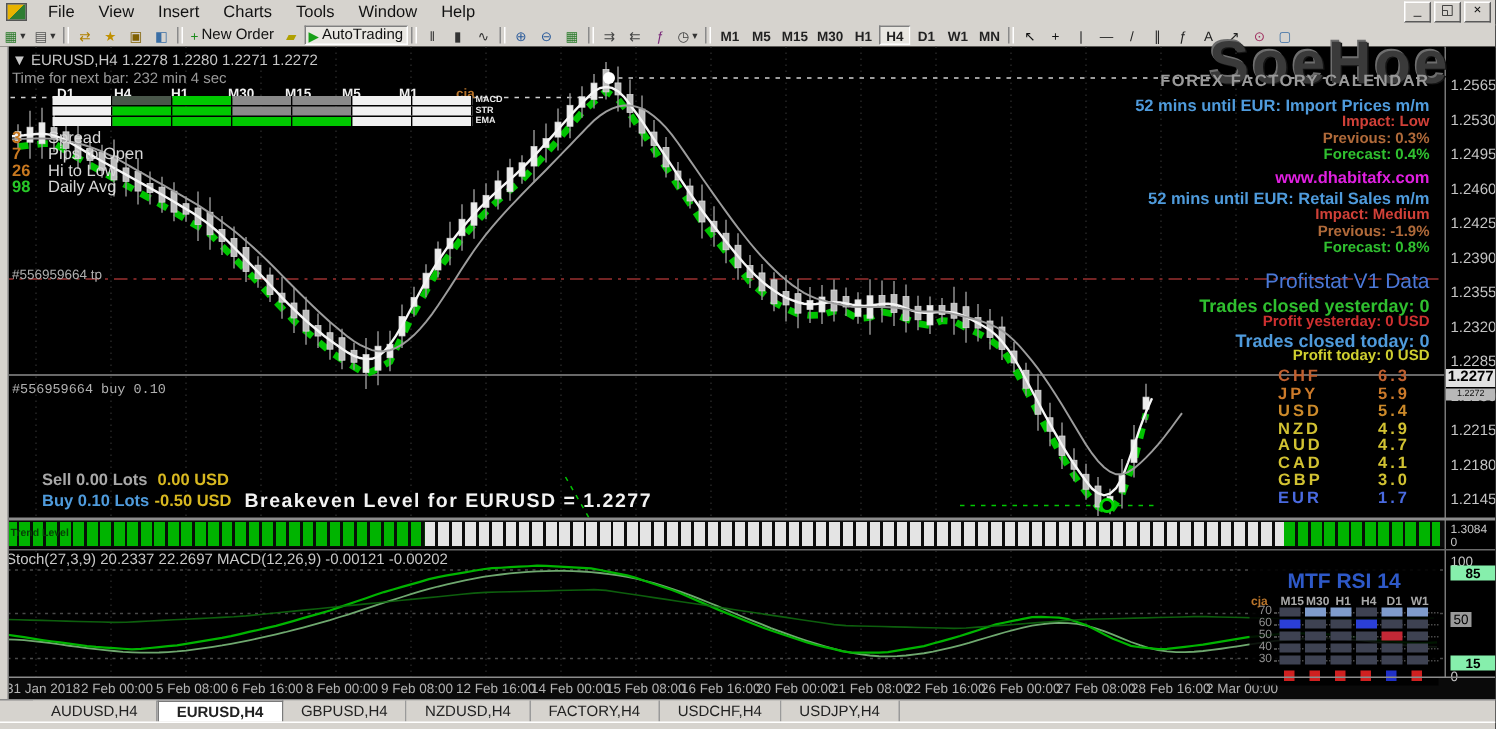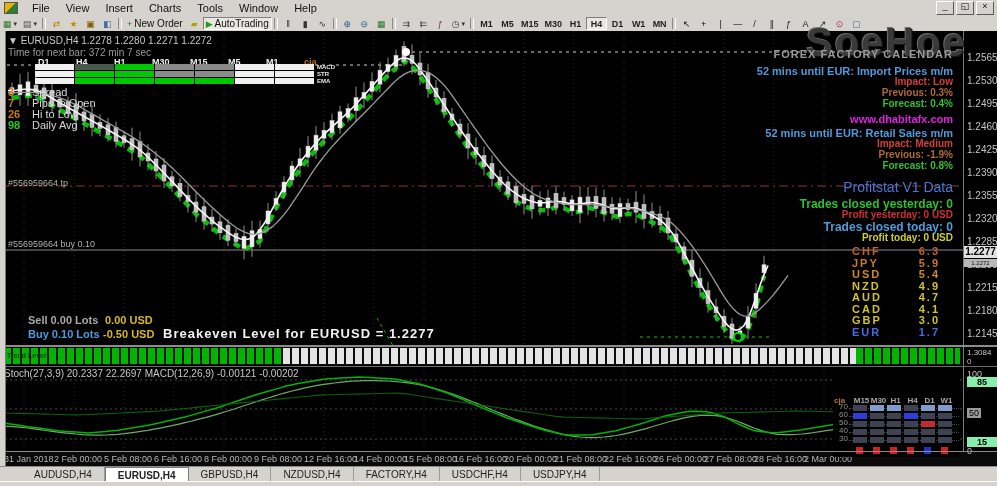--- a/index.html
+++ b/index.html
@@ -446,21 +446,21 @@
         <path d="M8.0 59.8 L12.0 59.5 L16.0 59.2 L20.0 58.8 L24.0 58.3 L28.0 58.2 L32.0 58.6 L36.0 59.4 L40.0 60.7 L44.0 62.5 L48.0 64.8 L52.0 67.2 L56.0 69.5 L60.0 71.9 L64.0 74.2 L68.0 76.5 L72.0 78.7 L76.0 81.0 L80.0 83.2 L84.0 85.4 L88.0 87.7 L92.0 89.9 L96.0 92.1 L100.0 94.3 L104.0 96.6 L108.0 98.8 L112.0 101.2 L116.0 103.5 L120.0 105.9 L124.0 108.3 L128.0 110.7 L132.0 113.3 L136.0 116.1 L140.0 119.2 L144.0 122.5 L148.0 126.1 L152.0 130.0 L156.0 134.0 L160.0 138.0 L164.0 142.1 L168.0 146.2 L172.0 150.4 L176.0 154.6 L180.0 158.9 L184.0 163.1 L188.0 167.4 L192.0 171.4 L196.0 175.3 L200.0 179.1 L204.0 182.7 L208.0 186.2 L212.0 189.5 L216.0 192.8 L220.0 195.8 L224.0 198.7 L228.0 201.5 L232.0 204.1 L236.0 206.3 L240.0 207.7 L244.0 208.4 L248.0 208.2 L252.0 206.7 L256.0 203.4 L260.0 198.6 L264.0 192.8 L268.0 186.1 L272.0 178.7 L276.0 171.0 L280.0 163.5 L284.0 156.3 L288.0 149.6 L292.0 143.3 L296.0 137.2 L300.0 131.5 L304.0 126.2 L308.0 121.2 L312.0 116.4 L316.0 111.9 L320.0 107.5 L324.0 103.5 L328.0 99.6 L332.0 95.9 L336.0 92.3 L340.0 88.7 L344.0 85.1 L348.0 81.3 L352.0 77.3 L356.0 73.1 L360.0 68.8 L364.0 64.3 L368.0 59.9 L372.0 55.3 L376.0 50.8 L380.0 46.3 L384.0 41.9 L388.0 37.8 L392.0 33.8 L396.0 30.0 L400.0 27.7 L404.0 27.0 L408.0 27.6 L412.0 29.8 L416.0 33.5 L420.0 38.8 L424.0 44.2 L428.0 49.8 L432.0 55.7 L436.0 61.7 L440.0 67.7 L444.0 73.8 L448.0 79.8 L452.0 85.9 L456.0 92.0 L460.0 97.9 L464.0 103.7 L468.0 109.3 L472.0 114.7 L476.0 119.9 L480.0 125.0 L484.0 130.0 L488.0 135.0 L492.0 139.9 L496.0 144.5 L500.0 148.8 L504.0 153.0 L508.0 156.6 L512.0 159.8 L516.0 162.7 L520.0 165.3 L524.0 167.5 L528.0 169.1 L532.0 170.5 L536.0 171.5 L540.0 171.9 L544.0 171.7 L548.0 171.2 L552.0 170.7 L556.0 170.5 L560.0 170.6 L564.0 171.3 L568.0 172.1 L572.0 172.7 L576.0 173.0 L580.0 172.7 L584.0 172.2 L588.0 171.7 L592.0 171.5 L596.0 172.0 L600.0 173.0 L604.0 174.6 L608.0 176.1 L612.0 177.1 L616.0 177.6 L620.0 177.5 L624.0 177.2 L628.0 177.0 L632.0 176.9 L636.0 177.4 L640.0 178.6 L644.0 180.3 L648.0 182.3 L652.0 184.4 L656.0 186.7 L660.0 189.1 L664.0 192.4 L668.0 196.7 L672.0 201.8 L676.0 207.8 L680.0 214.5 L684.0 222.0 L688.0 229.5 L692.0 237.0 L696.0 244.5 L700.0 251.8 L704.0 258.8 L708.0 265.7 L712.0 272.2 L716.0 278.4 L720.0 284.2 L724.0 289.7 L728.0 294.7 L732.0 297.8 L736.0 299.2 L740.0 298.1 L744.0 294.5 L748.0 287.7 L752.0 277.4 L756.0 266.2 L760.0 254.3 L764.0 243.6 L768.0 234.5 " fill="none" stroke="#f5f5f5" stroke-width="1.6"></path>
         <path d="M8.0 61.9 L12.0 61.7 L16.0 61.6 L20.0 61.4 L24.0 61.3 L28.0 61.3 L32.0 61.4 L36.0 61.7 L40.0 62.2 L44.0 62.9 L48.0 63.7 L52.0 64.6 L56.0 65.7 L60.0 67.0 L64.0 68.4 L68.0 70.0 L72.0 71.9 L76.0 73.8 L80.0 76.0 L84.0 78.3 L88.0 80.6 L92.0 82.9 L96.0 85.1 L100.0 87.4 L104.0 89.7 L108.0 91.9 L112.0 94.2 L116.0 96.5 L120.0 98.8 L124.0 101.1 L128.0 103.4 L132.0 105.8 L136.0 108.4 L140.0 111.1 L144.0 113.8 L148.0 116.8 L152.0 119.8 L156.0 122.9 L160.0 126.2 L164.0 129.6 L168.0 133.2 L172.0 136.8 L176.0 140.6 L180.0 144.5 L184.0 148.5 L188.0 152.6 L192.0 156.7 L196.0 160.7 L200.0 164.7 L204.0 168.6 L208.0 172.5 L212.0 176.3 L216.0 180.0 L220.0 183.6 L224.0 187.0 L228.0 190.4 L232.0 193.6 L236.0 196.5 L240.0 198.9 L244.0 200.8 L248.0 202.4 L252.0 203.2 L256.0 203.2 L260.0 202.5 L264.0 200.9 L268.0 198.7 L272.0 195.9 L276.0 192.4 L280.0 188.2 L284.0 183.6 L288.0 178.4 L292.0 172.7 L296.0 166.7 L300.0 160.6 L304.0 154.3 L308.0 148.0 L312.0 141.9 L316.0 136.0 L320.0 130.5 L324.0 125.3 L328.0 120.4 L332.0 115.7 L336.0 111.2 L340.0 106.9 L344.0 102.7 L348.0 98.5 L352.0 94.4 L356.0 90.3 L360.0 86.3 L364.0 82.3 L368.0 78.2 L372.0 74.1 L376.0 69.9 L380.0 65.8 L384.0 61.6 L388.0 57.5 L392.0 53.3 L396.0 49.4 L400.0 46.1 L404.0 43.4 L408.0 41.4 L412.0 40.0 L416.0 39.3 L420.0 39.3 L424.0 40.1 L428.0 41.5 L432.0 43.6 L436.0 46.5 L440.0 50.0 L444.0 54.1 L448.0 58.9 L452.0 64.3 L456.0 70.1 L460.0 75.9 L464.0 81.7 L468.0 87.5 L472.0 93.2 L476.0 98.9 L480.0 104.5 L484.0 110.1 L488.0 115.6 L492.0 120.9 L496.0 126.0 L500.0 131.0 L504.0 135.8 L508.0 140.3 L512.0 144.5 L516.0 148.5 L520.0 152.3 L524.0 155.7 L528.0 158.9 L532.0 161.7 L536.0 164.2 L540.0 166.2 L544.0 167.9 L548.0 169.1 L552.0 170.2 L556.0 171.2 L560.0 172.1 L564.0 172.9 L568.0 173.5 L572.0 173.7 L576.0 173.7 L580.0 173.6 L584.0 173.6 L588.0 173.7 L592.0 173.8 L596.0 174.0 L600.0 174.5 L604.0 175.2 L608.0 175.9 L612.0 176.4 L616.0 176.6 L620.0 176.6 L624.0 176.6 L628.0 177.0 L632.0 177.5 L636.0 178.4 L640.0 179.3 L644.0 180.3 L648.0 181.3 L652.0 182.5 L656.0 183.7 L660.0 185.2 L664.0 187.0 L668.0 189.4 L672.0 192.3 L676.0 195.9 L680.0 200.1 L684.0 204.7 L688.0 209.6 L692.0 214.8 L696.0 220.4 L700.0 226.3 L704.0 232.5 L708.0 238.9 L712.0 245.5 L716.0 252.2 L720.0 258.9 L724.0 265.4 L728.0 271.3 L732.0 276.4 L736.0 280.5 L740.0 283.5 L744.0 285.2 L748.0 285.2 L752.0 283.8 L756.0 281.3 L760.0 277.9 L764.0 274.1 L768.0 269.9 L772.0 265.4 L776.0 260.5 L780.0 255.3 L784.0 249.8 L788.0 244.4 " fill="none" stroke="#9c9c9c" stroke-width="1.3"></path>
         <circle cx="406" cy="21" r="4" fill="#ffffff"></circle>
         <circle cx="738" cy="306" r="4" fill="#000" stroke="#00d800" stroke-width="2"></circle>
       </svg>
 
     <div class="ovl" id="symbol-line">
       <span>▼</span>
       <span>EURUSD,H4  1.2278 1.2280 1.2271 1.2272</span>
     </div>
-    <div class="ovl" id="nextbar-line">Time for next bar: 372 min 7 sec</div>
+    <div class="ovl" id="nextbar-line">Time for next bar: 232 min 4 sec</div>
     <div class="ovl" id="tf-header"><span>D1</span><span>H4</span><span>H1</span><span>M30</span><span>M15</span><span>M5</span><span>M1</span><span class="corner">cja</span></div>
     <div id="dash-rows">
         <div class="dashrow" style="top: 33px;">
           <span class="cell" style="background: rgb(240, 240, 240);"></span>
           <span class="cell" style="background: rgb(73, 86, 74);"></span>
           <span class="cell" style="background: rgb(0, 200, 0);"></span>
           <span class="cell" style="background: rgb(138, 138, 138);"></span>
           <span class="cell" style="background: rgb(138, 138, 138);"></span>
           <span class="cell" style="background: rgb(240, 240, 240);"></span>
           <span class="cell" style="background: rgb(240, 240, 240);"></span>
@@ -488,21 +488,21 @@
         </div>
       </div>
     <div id="dash-stats">
         <div class="statrow" style="top: 55px;"><span class="v" style="color: rgb(200, 120, 32);">3</span><span class="l">Spread</span></div>
         <div class="statrow" style="top: 66px;"><span class="v" style="color: rgb(200, 120, 32);">7</span><span class="l">Pips to Open</span></div>
         <div class="statrow" style="top: 77px;"><span class="v" style="color: rgb(200, 120, 32);">26</span><span class="l">Hi to Low</span></div>
         <div class="statrow" style="top: 88px;"><span class="v" style="color: rgb(40, 200, 40);">98</span><span class="l">Daily Avg</span></div>
       </div>
 
     <div class="ovl linelabel" style="left:8px;top:147px;">#556959664 tp</div>
-    <div class="ovl linelabel" style="left:8px;top:208px;">#556959664 buy 0.10</div>
+    <div class="ovl linelabel" style="left:8px;top:224px;font-family:Liberation Mono, monospace;">#556959664 buy 0.10</div>
 
     <div class="ovl" id="orders-sell">Sell 0.00 Lots</div>
     <div class="ovl" id="orders-sellpl">0.00 USD</div>
     <div class="ovl" id="orders-buy">Buy 0.10 Lots</div>
     <div class="ovl" id="orders-buypl">-0.50 USD</div>
     <div class="ovl" id="breakeven">Breakeven Level for EURUSD = 1.2277</div>
 
     <div id="news-panel">
       <div class="np" id="cal-title">FOREX FACTORY CALENDAR</div>
       <div id="events">
@@ -624,20 +624,21 @@
         <line x1="824" y1="0" x2="824" y2="85" stroke="#242424" stroke-dasharray="1 3"></line>
         <line x1="0" y1="13" x2="963" y2="13" stroke="#4a4a4a" stroke-dasharray="2 3"></line>
         <line x1="0" y1="42" x2="963" y2="42" stroke="#4a4a4a" stroke-dasharray="2 3"></line>
         <line x1="0" y1="72" x2="963" y2="72" stroke="#4a4a4a" stroke-dasharray="2 3"></line>
         <path d="M4.0 59.2 L10.0 59.4 L16.0 59.8 L22.0 60.4 L28.0 61.0 L34.0 61.8 L40.0 62.6 L46.0 63.5 L52.0 64.3 L58.0 65.1 L64.0 65.8 L70.0 66.4 L76.0 67.0 L82.0 67.6 L88.0 67.9 L94.0 68.1 L100.0 68.1 L106.0 68.0 L112.0 67.7 L118.0 67.3 L124.0 66.7 L130.0 65.9 L136.0 65.1 L142.0 64.2 L148.0 63.3 L154.0 62.2 L160.0 61.1 L166.0 59.9 L172.0 58.6 L178.0 57.3 L184.0 55.9 L190.0 54.5 L196.0 52.9 L202.0 51.4 L208.0 49.8 L214.0 48.1 L220.0 46.4 L226.0 44.5 L232.0 42.7 L238.0 40.8 L244.0 38.8 L250.0 36.8 L256.0 34.8 L262.0 32.9 L268.0 31.0 L274.0 29.1 L280.0 27.3 L286.0 25.6 L292.0 24.0 L298.0 22.6 L304.0 21.2 L310.0 19.9 L316.0 18.7 L322.0 17.6 L328.0 16.8 L334.0 16.0 L340.0 15.3 L346.0 14.7 L352.0 14.2 L358.0 13.9 L364.0 13.7 L370.0 13.6 L376.0 13.6 L382.0 13.8 L388.0 14.0 L394.0 14.4 L400.0 15.0 L406.0 15.7 L412.0 16.5 L418.0 17.5 L424.0 18.7 L430.0 20.2 L436.0 21.8 L442.0 23.6 L448.0 25.5 L454.0 27.6 L460.0 29.8 L466.0 32.1 L472.0 34.5 L478.0 36.9 L484.0 39.5 L490.0 42.0 L496.0 44.5 L502.0 46.9 L508.0 49.3 L514.0 51.7 L520.0 53.9 L526.0 56.1 L532.0 58.2 L538.0 60.2 L544.0 62.1 L550.0 63.9 L556.0 65.6 L562.0 67.1 L568.0 68.3 L574.0 69.3 L580.0 70.0 L586.0 70.5 L592.0 70.6 L598.0 70.4 L604.0 70.0 L610.0 69.3 L616.0 68.5 L622.0 67.4 L628.0 66.1 L634.0 64.7 L640.0 63.2 L646.0 61.6 L652.0 59.8 L658.0 58.0 L664.0 56.2 L670.0 54.5 L676.0 52.9 L682.0 51.4 L688.0 50.1 L694.0 49.2 L700.0 48.5 L706.0 48.2 L712.0 48.4 L718.0 48.9 L724.0 50.1 L730.0 51.8 L736.0 53.8 L742.0 56.1 L748.0 58.6 L754.0 61.0 L760.0 63.1 L766.0 65.0 L772.0 66.4 L778.0 67.3 L784.0 67.7 L790.0 67.7 L796.0 67.5 L802.0 67.0 L808.0 66.3 L814.0 65.5 L820.0 64.6 L826.0 63.7 L832.0 62.8 L838.0 61.9 L844.0 61.1 L850.0 60.3 L856.0 59.7 L862.0 59.2 L868.0 58.9 L874.0 58.7 L880.0 58.6 L886.0 58.6 L892.0 58.8 L898.0 59.2 L904.0 59.7 L910.0 60.3 L916.0 60.9 L922.0 61.6 L928.0 62.3 L934.0 62.9 L940.0 63.5 L946.0 63.9 L952.0 64.1 L958.0 64.3 " fill="none" stroke="#6fa86f" stroke-width="1.2"></path>
         <path d="M4.0 56.0 L10.0 56.9 L16.0 57.8 L22.0 58.8 L28.0 59.7 L34.0 60.5 L40.0 61.3 L46.0 62.1 L52.0 62.9 L58.0 63.7 L64.0 64.3 L70.0 64.7 L76.0 65.1 L82.0 65.5 L88.0 65.9 L94.0 65.6 L100.0 65.0 L106.0 64.4 L112.0 63.8 L118.0 63.2 L124.0 62.3 L130.0 61.3 L136.0 60.3 L142.0 59.3 L148.0 58.3 L154.0 57.1 L160.0 55.7 L166.0 54.3 L172.0 53.0 L178.0 51.6 L184.0 50.2 L190.0 48.6 L196.0 46.9 L202.0 45.1 L208.0 43.4 L214.0 41.7 L220.0 40.0 L226.0 37.9 L232.0 35.9 L238.0 33.8 L244.0 31.8 L250.0 29.7 L256.0 27.7 L262.0 26.0 L268.0 24.3 L274.0 22.6 L280.0 20.9 L286.0 19.1 L292.0 17.7 L298.0 16.6 L304.0 15.6 L310.0 14.6 L316.0 13.5 L322.0 12.5 L328.0 11.8 L334.0 11.5 L340.0 11.1 L346.0 10.8 L352.0 10.5 L358.0 10.1 L364.0 10.2 L370.0 10.6 L376.0 10.9 L382.0 11.3 L388.0 11.6 L394.0 11.9 L400.0 13.0 L406.0 14.2 L412.0 15.4 L418.0 16.6 L424.0 18.3 L430.0 20.3 L436.0 22.3 L442.0 24.3 L448.0 26.3 L454.0 28.7 L460.0 31.3 L466.0 33.9 L472.0 36.5 L478.0 39.1 L484.0 41.6 L490.0 44.0 L496.0 46.4 L502.0 48.8 L508.0 51.2 L514.0 53.3 L520.0 55.3 L526.0 57.3 L532.0 59.3 L538.0 61.3 L544.0 63.0 L550.0 64.4 L556.0 65.8 L562.0 67.3 L568.0 68.0 L574.0 68.0 L580.0 68.0 L586.0 68.0 L592.0 67.7 L598.0 66.7 L604.0 65.8 L610.0 64.8 L616.0 63.7 L622.0 62.0 L628.0 60.4 L634.0 58.7 L640.0 57.0 L646.0 55.1 L652.0 53.2 L658.0 51.2 L664.0 49.3 L670.0 48.0 L676.0 46.8 L682.0 45.6 L688.0 44.4 L694.0 44.2 L700.0 44.5 L706.0 44.8 L712.0 45.7 L718.0 47.7 L724.0 49.7 L730.0 52.7 L736.0 55.9 L742.0 58.8 L748.0 61.2 L754.0 63.6 L760.0 64.5 L766.0 65.1 L772.0 65.7 L778.0 65.6 L784.0 64.9 L790.0 64.2 L796.0 63.5 L802.0 62.7 L808.0 61.7 L814.0 60.7 L820.0 59.7 L826.0 58.7 L832.0 57.8 L838.0 57.2 L844.0 56.6 L850.0 56.0 L856.0 55.4 L862.0 55.1 L868.0 55.3 L874.0 55.5 L880.0 55.7 L886.0 55.9 L892.0 56.3 L898.0 57.1 L904.0 57.9 L910.0 58.7 L916.0 59.5 L922.0 60.2 L928.0 60.6 L934.0 61.1 L940.0 61.6 L946.0 61.9 L952.0 61.6 L958.0 61.2 " fill="none" stroke="#00b400" stroke-width="1.5"></path>
         <path d="M4.0 46.0 L12.0 46.2 L20.0 46.4 L28.0 46.6 L36.0 46.8 L44.0 47.1 L52.0 47.3 L60.0 47.5 L68.0 47.7 L76.0 47.9 L84.0 47.8 L92.0 47.4 L100.0 47.0 L108.0 46.6 L116.0 46.2 L124.0 45.8 L132.0 45.4 L140.0 45.0 L148.0 44.6 L156.0 44.2 L164.0 43.6 L172.0 42.8 L180.0 42.0 L188.0 41.2 L196.0 40.4 L204.0 39.6 L212.0 38.8 L220.0 38.0 L228.0 37.2 L236.0 36.4 L244.0 35.6 L252.0 34.8 L260.0 34.0 L268.0 33.2 L276.0 32.4 L284.0 31.6 L292.0 30.8 L300.0 30.0 L308.0 29.2 L316.0 28.4 L324.0 27.9 L332.0 27.7 L340.0 27.5 L348.0 27.3 L356.0 27.1 L364.0 26.9 L372.0 26.7 L380.0 26.5 L388.0 26.3 L396.0 26.1 L404.0 26.6 L412.0 27.8 L420.0 29.0 L428.0 30.2 L436.0 31.4 L444.0 32.6 L452.0 33.8 L460.0 35.0 L468.0 36.2 L476.0 37.4 L484.0 38.6 L492.0 39.8 L500.0 41.0 L508.0 42.2 L516.0 43.4 L524.0 44.6 L532.0 45.8 L540.0 47.0 L548.0 48.2 L556.0 49.4 L564.0 50.1 L572.0 50.3 L580.0 50.5 L588.0 50.7 L596.0 50.9 L604.0 51.1 L612.0 51.3 L620.0 51.5 L628.0 51.7 L636.0 51.9 L644.0 51.7 L652.0 51.1 L660.0 50.5 L668.0 49.9 L676.0 49.3 L684.0 48.7 L692.0 48.1 L700.0 47.5 L708.0 46.9 L716.0 46.3 L724.0 45.9 L732.0 45.7 L740.0 45.5 L748.0 45.3 L756.0 45.1 L764.0 44.9 L772.0 44.7 L780.0 44.5 L788.0 44.3 L796.0 44.1 L804.0 44.1 L812.0 44.3 L820.0 44.5 L828.0 44.7 L836.0 44.9 L844.0 45.1 L852.0 45.3 L860.0 45.5 L868.0 45.7 L876.0 45.9 L884.0 46.0 L892.0 45.9 L900.0 45.8 L908.0 45.7 L916.0 45.6 L924.0 45.5 L932.0 45.4 L940.0 45.3 L948.0 45.2 L956.0 45.1 " fill="none" stroke="#0f6f0f" stroke-width="1.1" opacity="0.85"></path>
       </svg>
     <div id="stoch-header">Stoch(27,3,9) 20.2337 22.2697   MACD(12,26,9) -0.00121 -0.00202</div>
     <div id="mtf">
+      <div id="mtf-title">MTF RSI 14</div>
       <div id="mtf-corner">cja</div>
       <div id="mtf-body">
           <span class="mtf-lvl" style="top: 24px;">70</span>
           <span class="mtf-line" style="top: 30px;"></span>
           <span class="mtf-lvl" style="top: 32px;">60</span>
           <span class="mtf-line" style="top: 38px;"></span>
           <span class="mtf-lvl" style="top: 40px;">50</span>
           <span class="mtf-line" style="top: 46px;"></span>
           <span class="mtf-lvl" style="top: 48px;">40</span>
           <span class="mtf-line" style="top: 54px;"></span>

